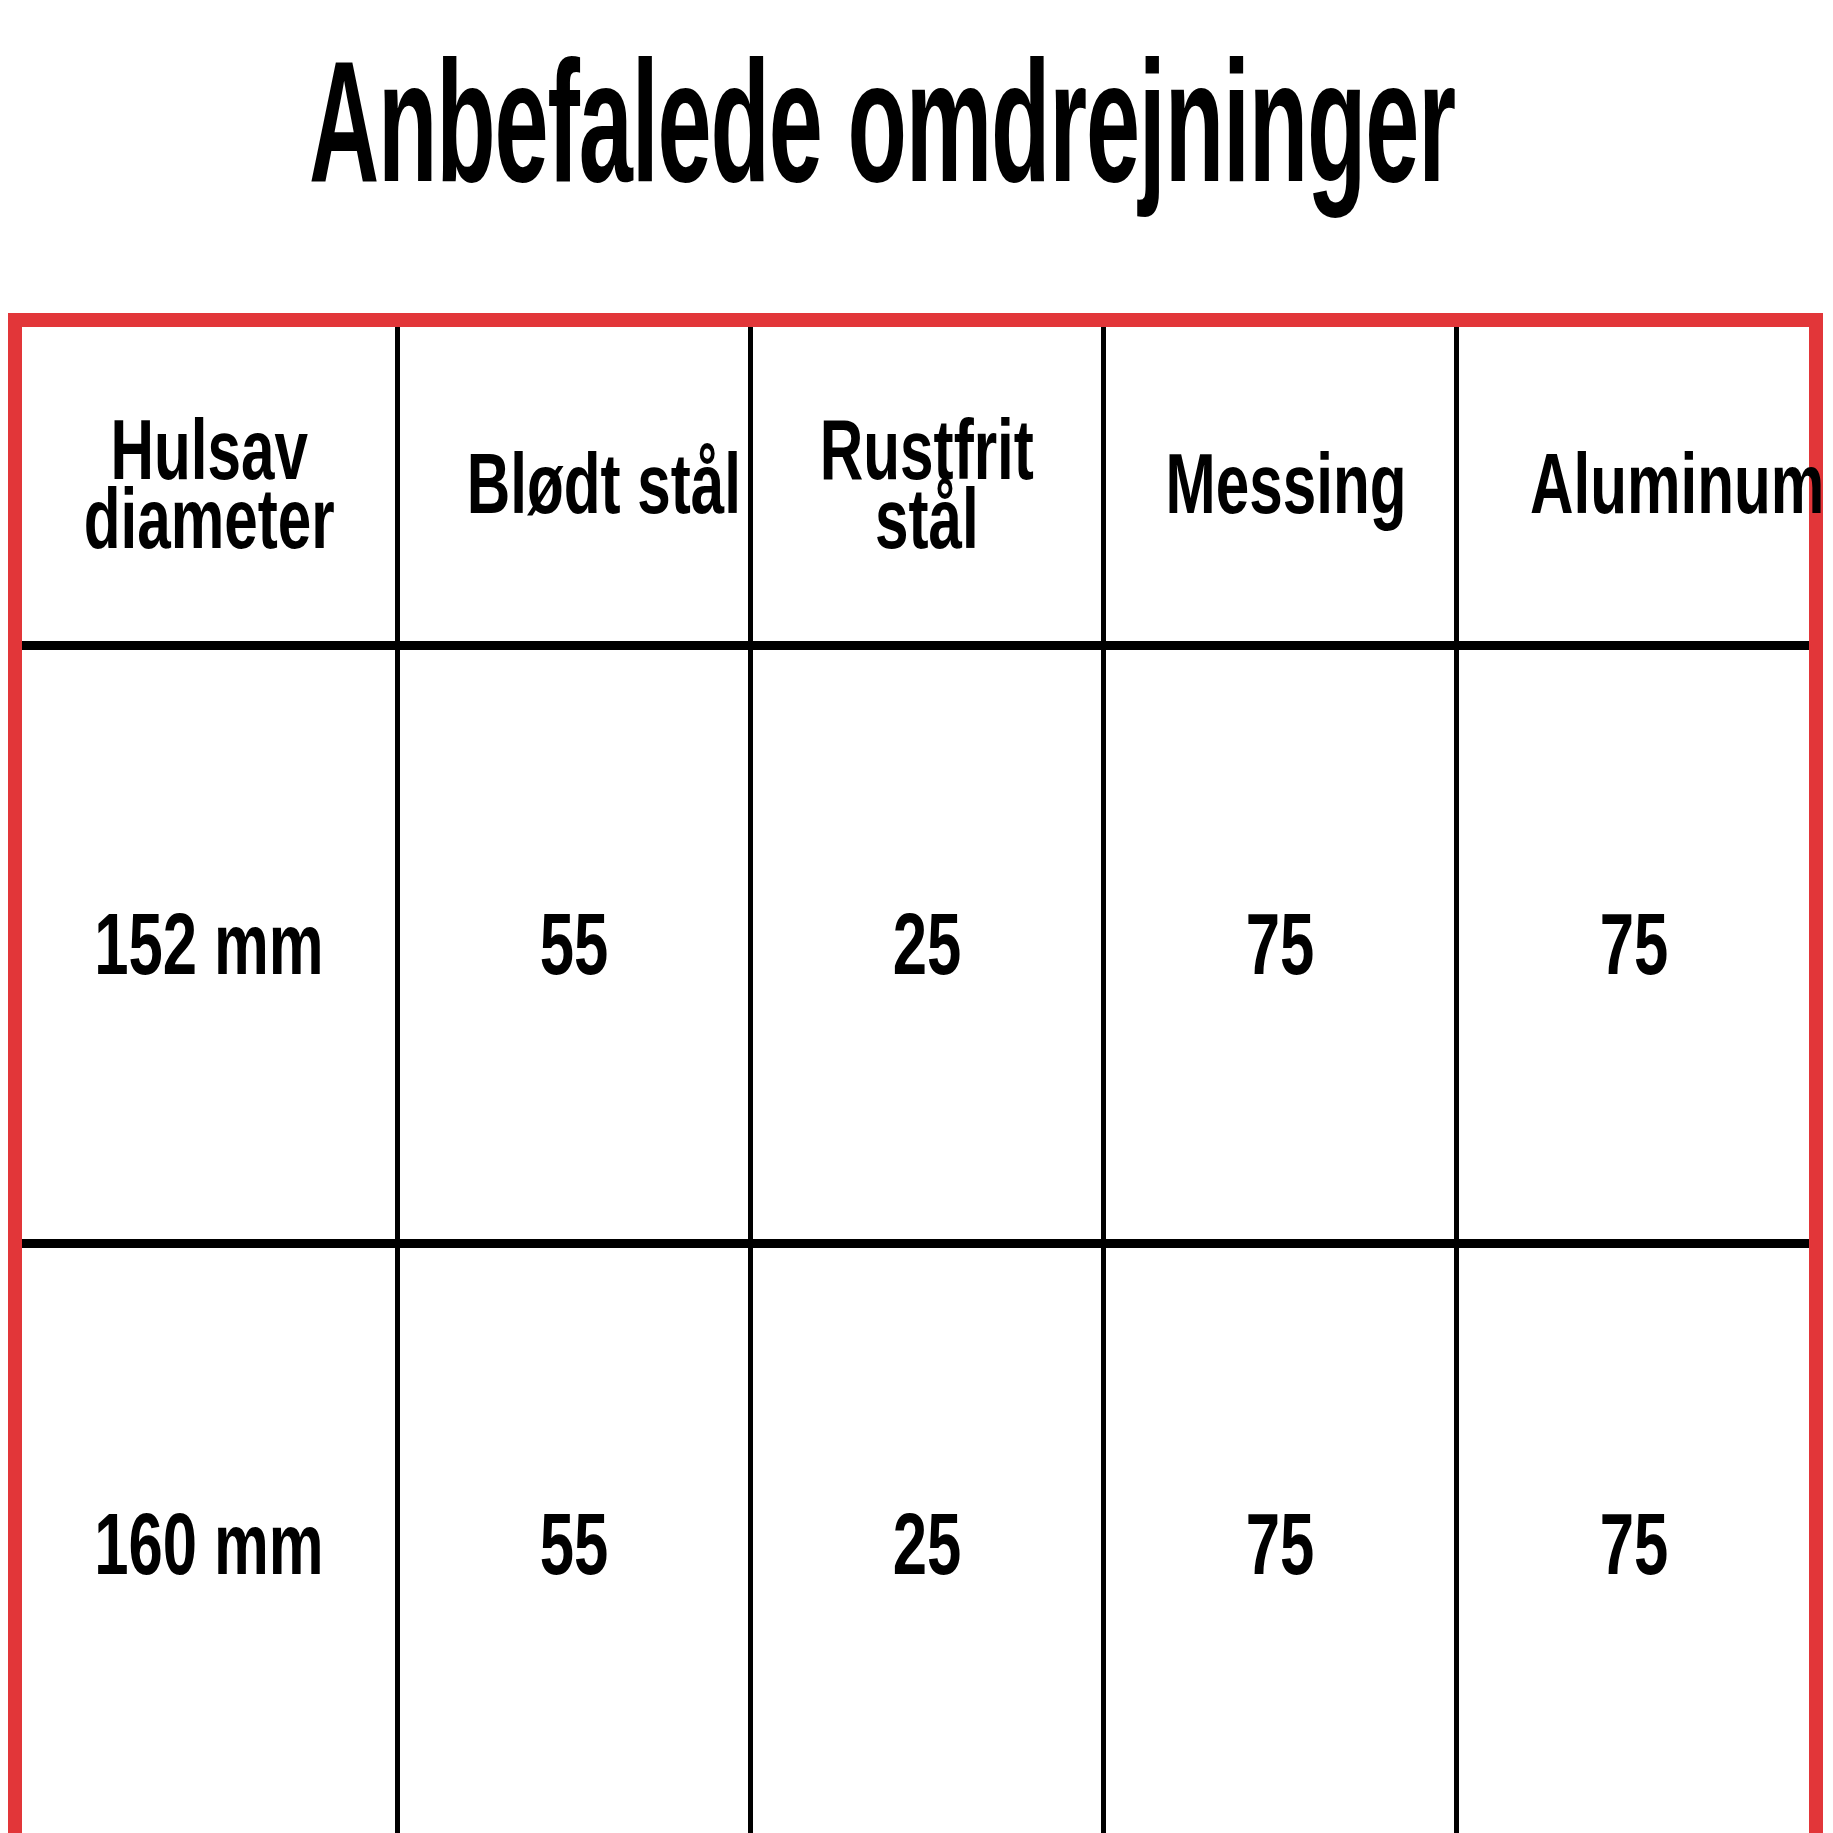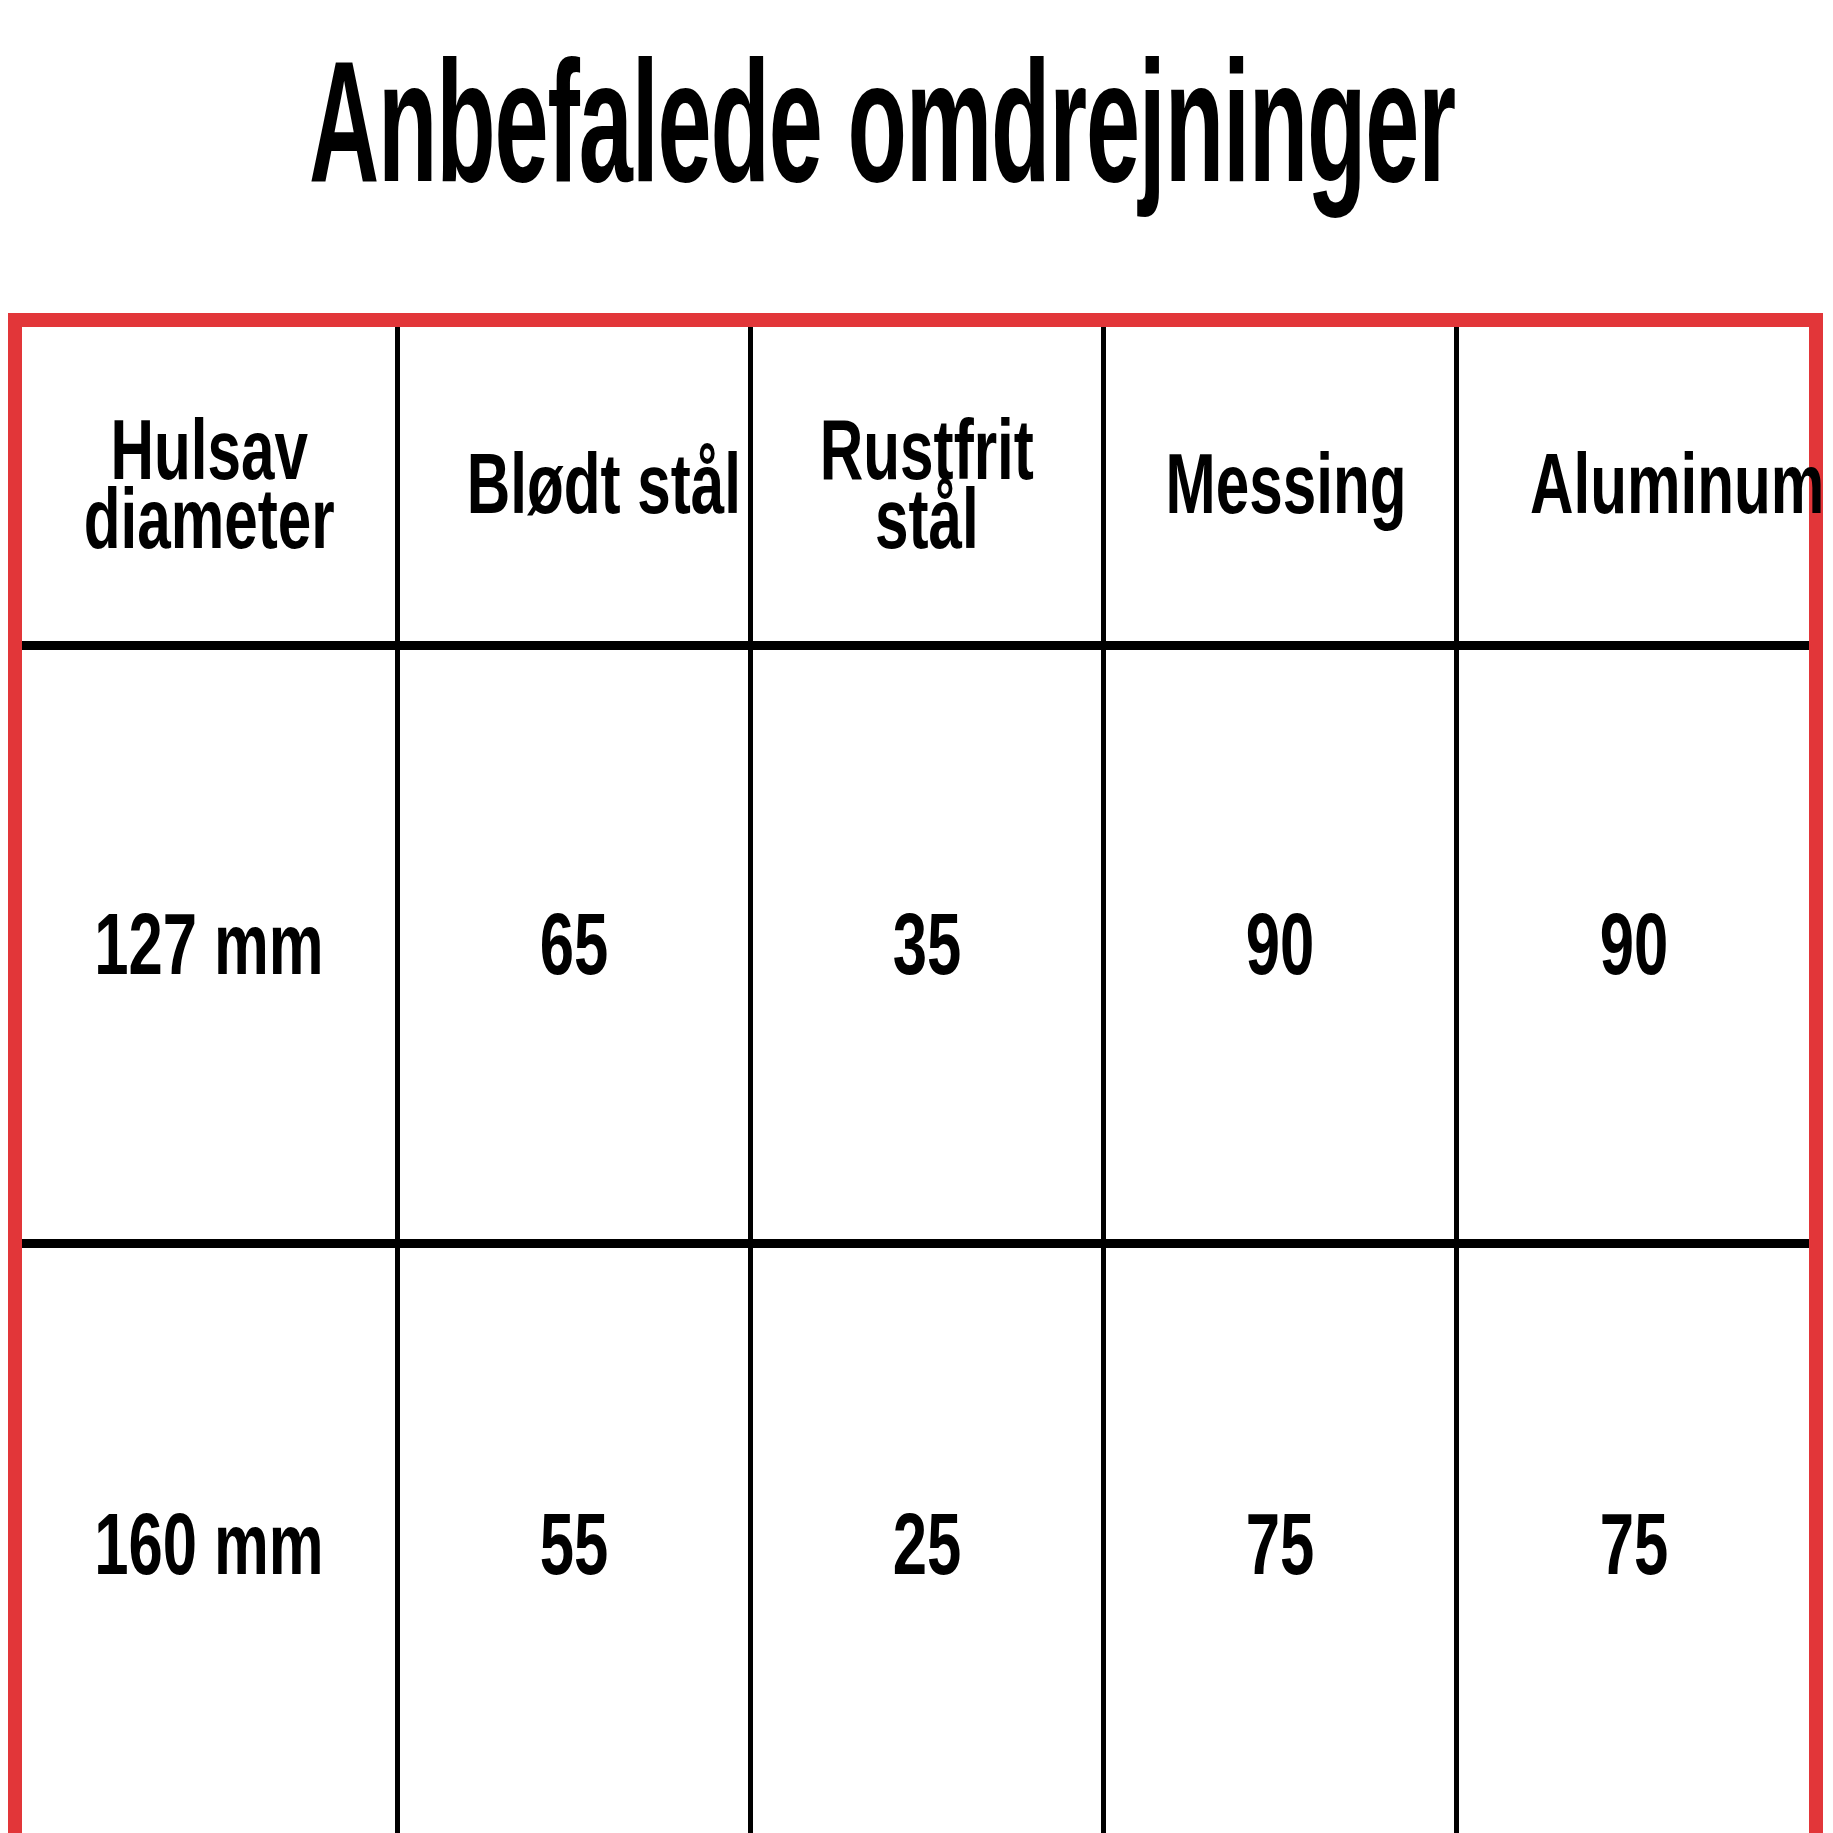--- a/index.html
+++ b/index.html
@@ -120,25 +120,25 @@
           </th>
           <th>
             <div class="hcell">
               <span>Aluminum</span>
             </div>
           </th>
         </tr>
       </thead>
       <tbody>
         <tr>
-          <td><span class="cell">127 mm</span></td>
-          <td><span class="cell">65</span></td>
-          <td><span class="cell">35</span></td>
-          <td><span class="cell">90</span></td>
-          <td><span class="cell">90</span></td>
+          <td><span class="cell">152 mm</span></td>
+          <td><span class="cell">55</span></td>
+          <td><span class="cell">25</span></td>
+          <td><span class="cell">75</span></td>
+          <td><span class="cell">75</span></td>
         </tr>
         <tr>
           <td><span class="cell">160 mm</span></td>
           <td><span class="cell">55</span></td>
           <td><span class="cell">25</span></td>
           <td><span class="cell">75</span></td>
           <td><span class="cell">75</span></td>
         </tr>
       </tbody>
     </table>

